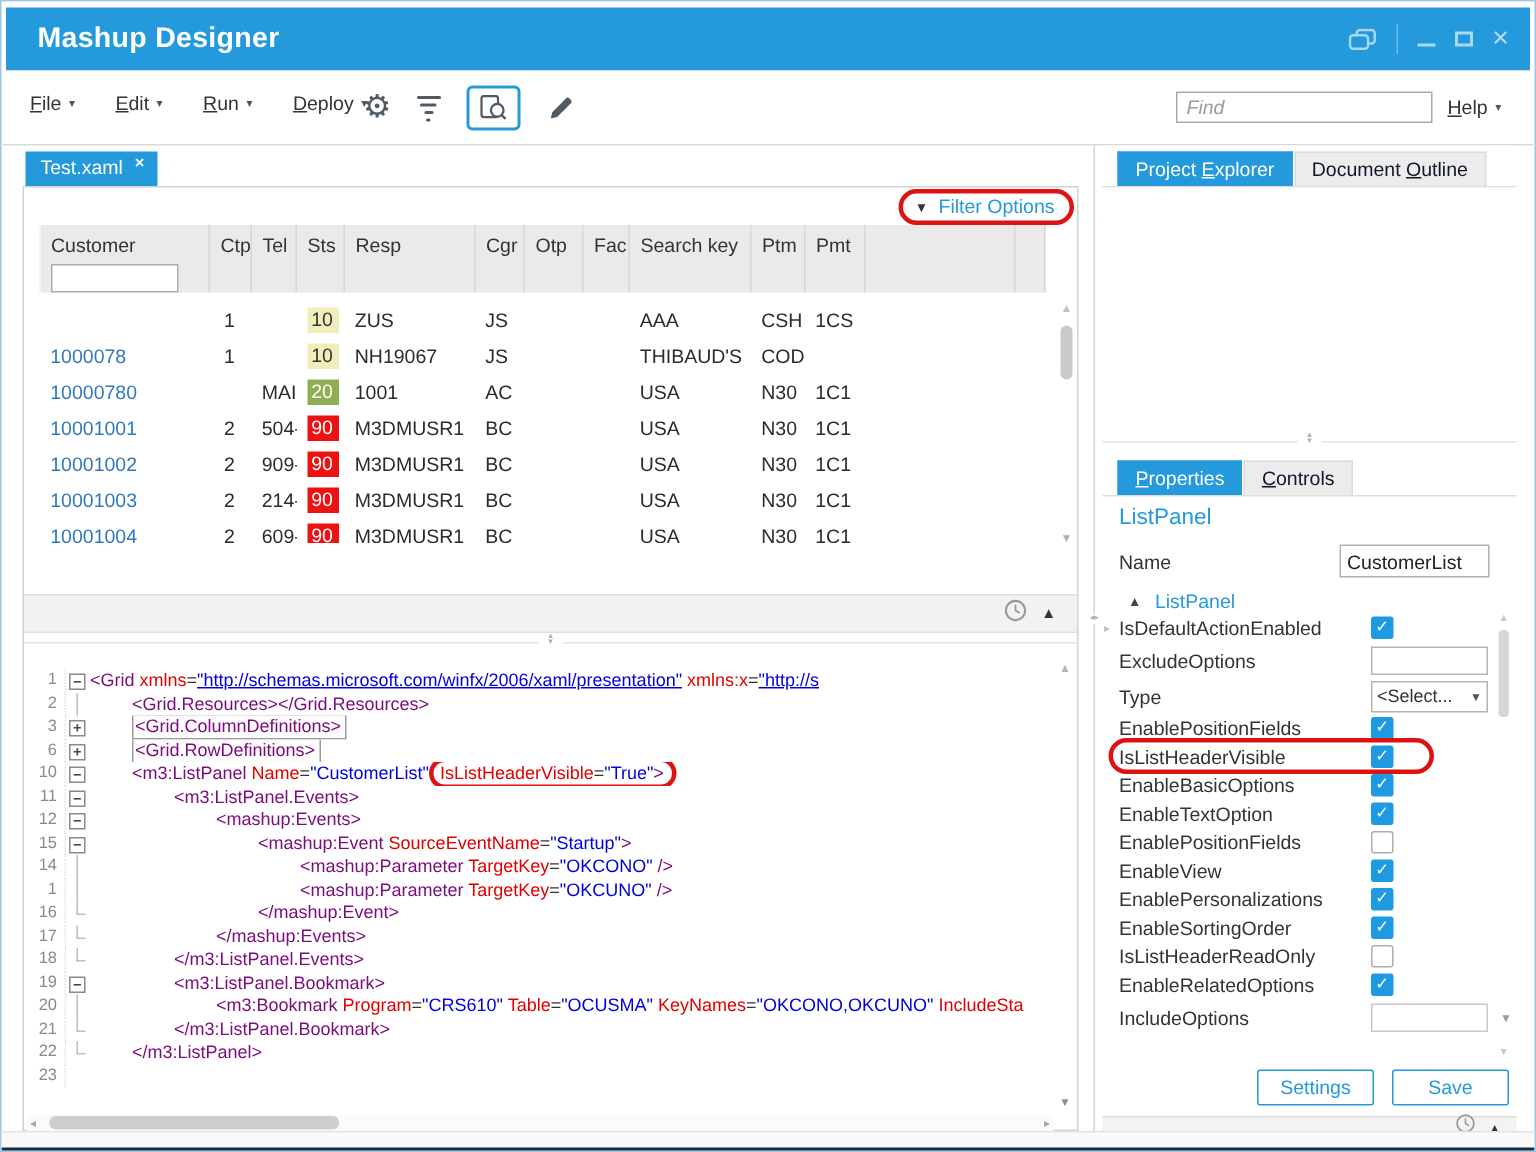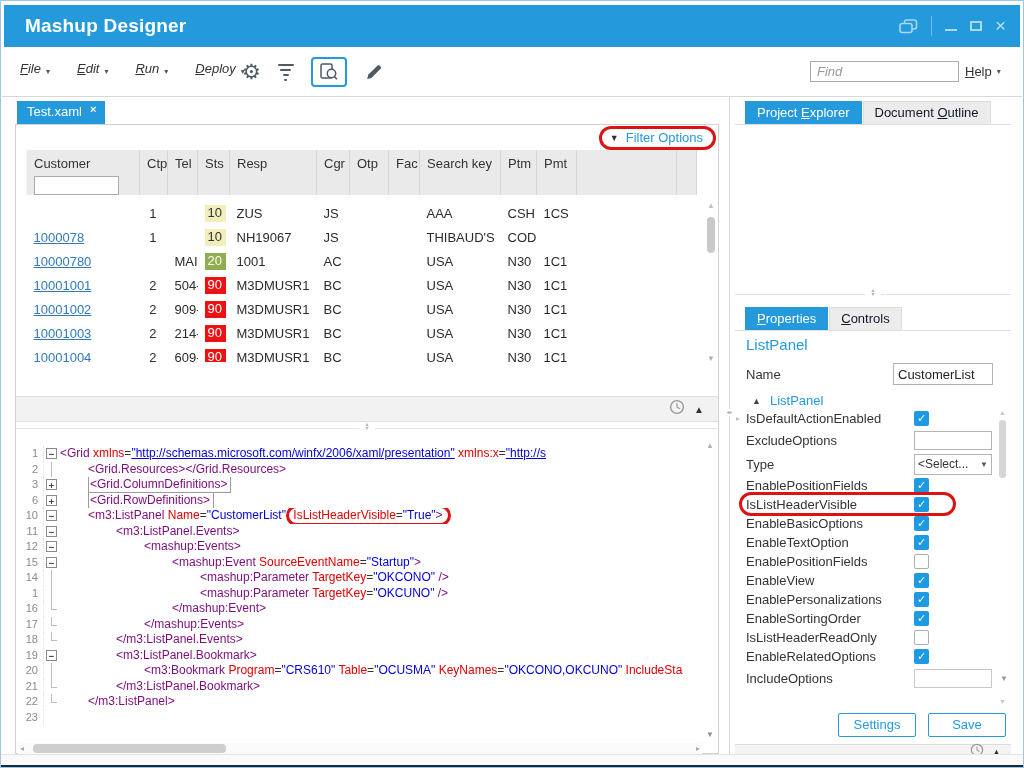--- a/index.html
+++ b/index.html
@@ -13,29 +13,29 @@
   #wincontrols{position:absolute;right:14px;top:0;height:42px;display:flex;align-items:center;gap:13px;}
   .wc{color:#a9d8f2;display:flex;align-items:center;justify-content:center;}
   .wc-min{width:12px;height:2px;background:#a9d8f2;margin-top:8px;}
   .wc-max{width:12px;height:10px;border:2px solid #a9d8f2;}
   .wc-close{font-size:19px;line-height:14px;color:#b6def4;}
   .wc-sep{width:1px;height:20px;background:rgba(255,255,255,.35);}
 
   
   #menubar{position:absolute;left:1px;right:1px;top:46px;height:50px;background:#fff;border-bottom:1px solid #d9d9d9;}
   #menus{position:absolute;left:18px;top:14px;display:flex;gap:27px;}
-  .menu-item{font-size:13px;color:#333;display:flex;align-items:flex-end;gap:5px;cursor:default;font-style:italic;}
+  .menu-item{font-size:13px;color:#333;display:flex;align-items:center;gap:5px;cursor:default;}
   .caret{font-size:8px;color:#555;}
   #tools{position:absolute;left:240px;top:9px;display:flex;align-items:center;gap:17px;height:32px;}
   .toolbtn{display:flex;align-items:center;justify-content:center;}
   #gear-glyph{font-size:21px;color:#4e5a64;line-height:22px;}
   .filter-bars{display:flex;flex-direction:column;align-items:center;gap:3px;}
   .filter-bars i{display:block;height:2px;background:#4e5a64;border-radius:1px;}
   #preview-box{width:36px;height:30px;border:2px solid #2499dc;border-radius:4px;display:flex;align-items:center;justify-content:center;background:#fff;}
-  #find{position:absolute;left:808px;top:14px;width:149px;height:21px;border:1px solid #ababab;font-size:13px;font-style:italic;color:#444;padding:0 6px;outline:none;}
+  #find{position:absolute;left:782px;top:14px;width:171px;height:21px;border:1px solid #ababab;font-size:13px;font-style:italic;color:#444;padding:0 6px;outline:none;}
   #find::placeholder{color:#999;font-style:italic;}
   #help-menu{position:absolute;left:963px;top:17px;font-size:13px;color:#333;display:flex;align-items:center;gap:5px;}
 
   
   #doc-tab{position:absolute;left:16px;top:100px;height:23px;background:#2499dc;color:#fff;font-size:13px;display:flex;align-items:flex-start;padding:3px 9px 0 10px;}
   #doc-tab .tab-close{font-size:11px;margin-left:8px;margin-top:-1px;font-weight:bold;}
 
   
   #leftbox{position:absolute;left:14px;top:123px;width:704px;height:630px;border:1px solid #d2d2d2;background:#fff;}
   #filterbar{position:absolute;left:0;right:0;top:0;height:26px;}
@@ -44,21 +44,21 @@
   #filter-opts .fo-label{font-size:13px;color:#2499dc;}
 
   
   #gridwrap{position:absolute;left:10px;top:25px;width:672px;height:212px;overflow:hidden;}
   #grid{border-collapse:collapse;table-layout:fixed;width:670px;font-size:13px;color:#2b2b2b;}
   #grid th{background:#eaeaea;font-weight:normal;text-align:left;vertical-align:top;padding:6px 0 0 7px;height:44px;border-right:1px solid #d6d6d6;border-left:1px solid #f6f6f6;color:#333;}
   #grid th .hfilter{display:block;width:85px;height:19px;margin-top:5px;border:1px solid #ababab;background:#fff;outline:none;font-size:12px;padding:0 3px;}
   #grid td{padding:0 0 0 7px;height:24px;white-space:nowrap;overflow:hidden;}
   #grid td.col-1{text-align:right;padding-right:11px;}
   #grid tr.spacer td{height:6px;}
-  a.cust-link{color:#3179bd;text-decoration:underline;cursor:pointer;}
+  a.cust-link{color:#3179bd;cursor:pointer;}
   .badge{display:inline-block;min-width:16px;padding:1px 4px 2px 3px;line-height:14px;}
   .badge-yellow{background:#f2eebb;color:#333;}
   .badge-green{background:#8fae53;color:#fdfdec;}
   .badge-red{background:#ee1111;color:#fff;}
 
   
   #grid-vscroll{position:absolute;left:689px;top:76px;width:12px;height:162px;}
   #grid-vscroll .sarrow{position:absolute;left:0;width:12px;text-align:center;font-size:8px;color:#c2c2c2;}
   #grid-vscroll .thumb{position:absolute;left:2px;top:16px;width:8px;height:36px;background:#c9c9c9;border-radius:4px;}
 

